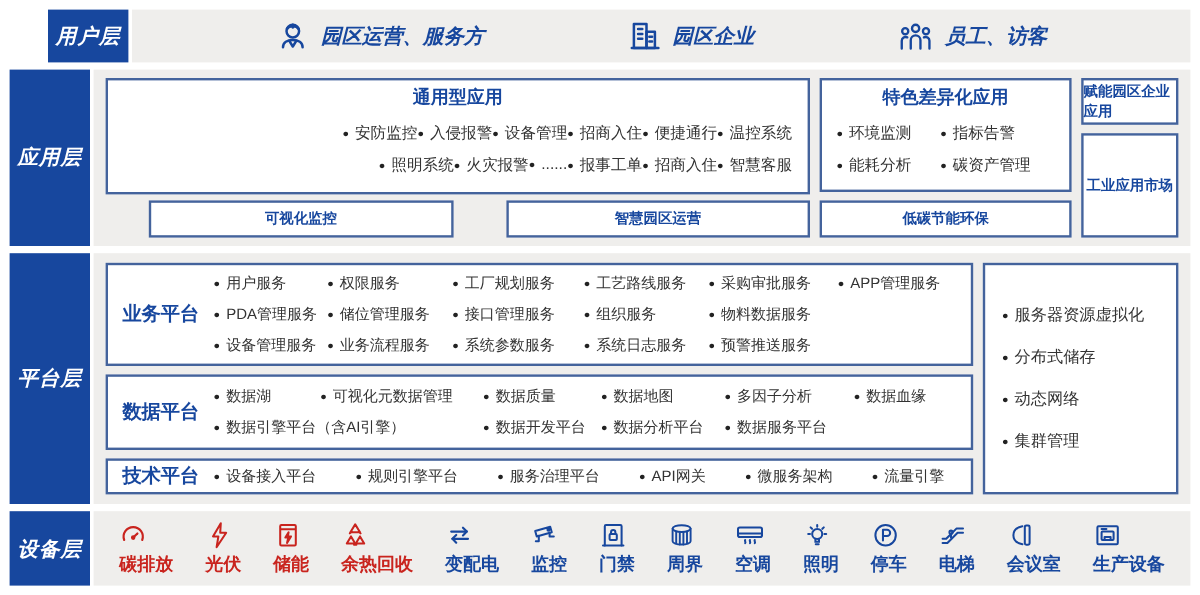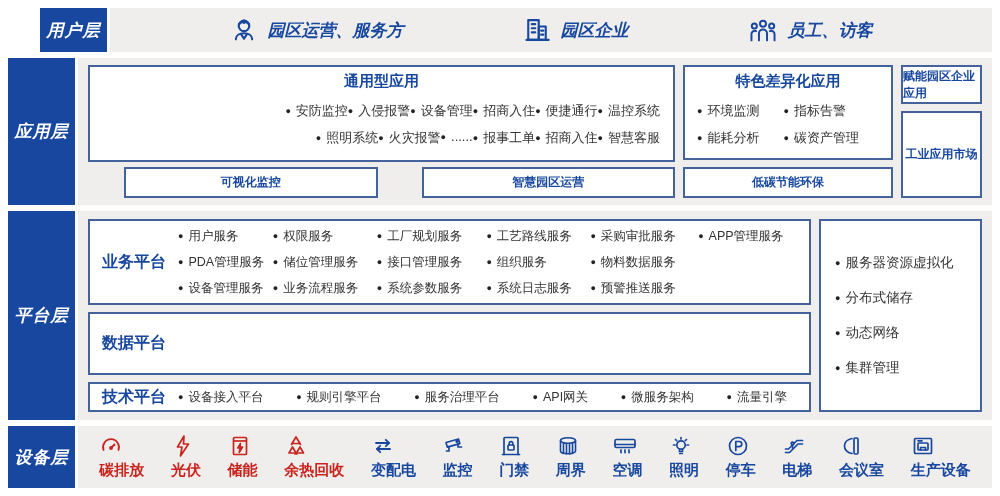--- a/index.html
+++ b/index.html
@@ -204,20 +204,33 @@
             <span class="bullet">业务流程服务</span>
             <span class="bullet">系统参数服务</span>
             <span class="bullet">系统日志服务</span>
             <span class="bullet">预警推送服务</span>
             <span></span>
           </div>
         </div>
 
         <div class="psec data">
           <div class="psec-title">数据平台</div>
+          <div class="psec-grid">
+            <span class="bullet">数据湖</span>
+            <span class="bullet">可视化元数据管理</span>
+            <span class="bullet">数据质量</span>
+            <span class="bullet">数据地图</span>
+            <span class="bullet">多因子分析</span>
+            <span class="bullet">数据血缘</span>
+            <span class="bullet span2">数据引擎平台（含AI引擎）</span>
+            <span class="bullet">数据开发平台</span>
+            <span class="bullet">数据分析平台</span>
+            <span class="bullet">数据服务平台</span>
+            <span></span>
+          </div>
         </div>
 
         <div class="psec tech">
           <div class="psec-title">技术平台</div>
           <div class="psec-row">
             <span class="bullet">设备接入平台</span>
             <span class="bullet">规则引擎平台</span>
             <span class="bullet">服务治理平台</span>
             <span class="bullet">API网关</span>
             <span class="bullet">微服务架构</span>

